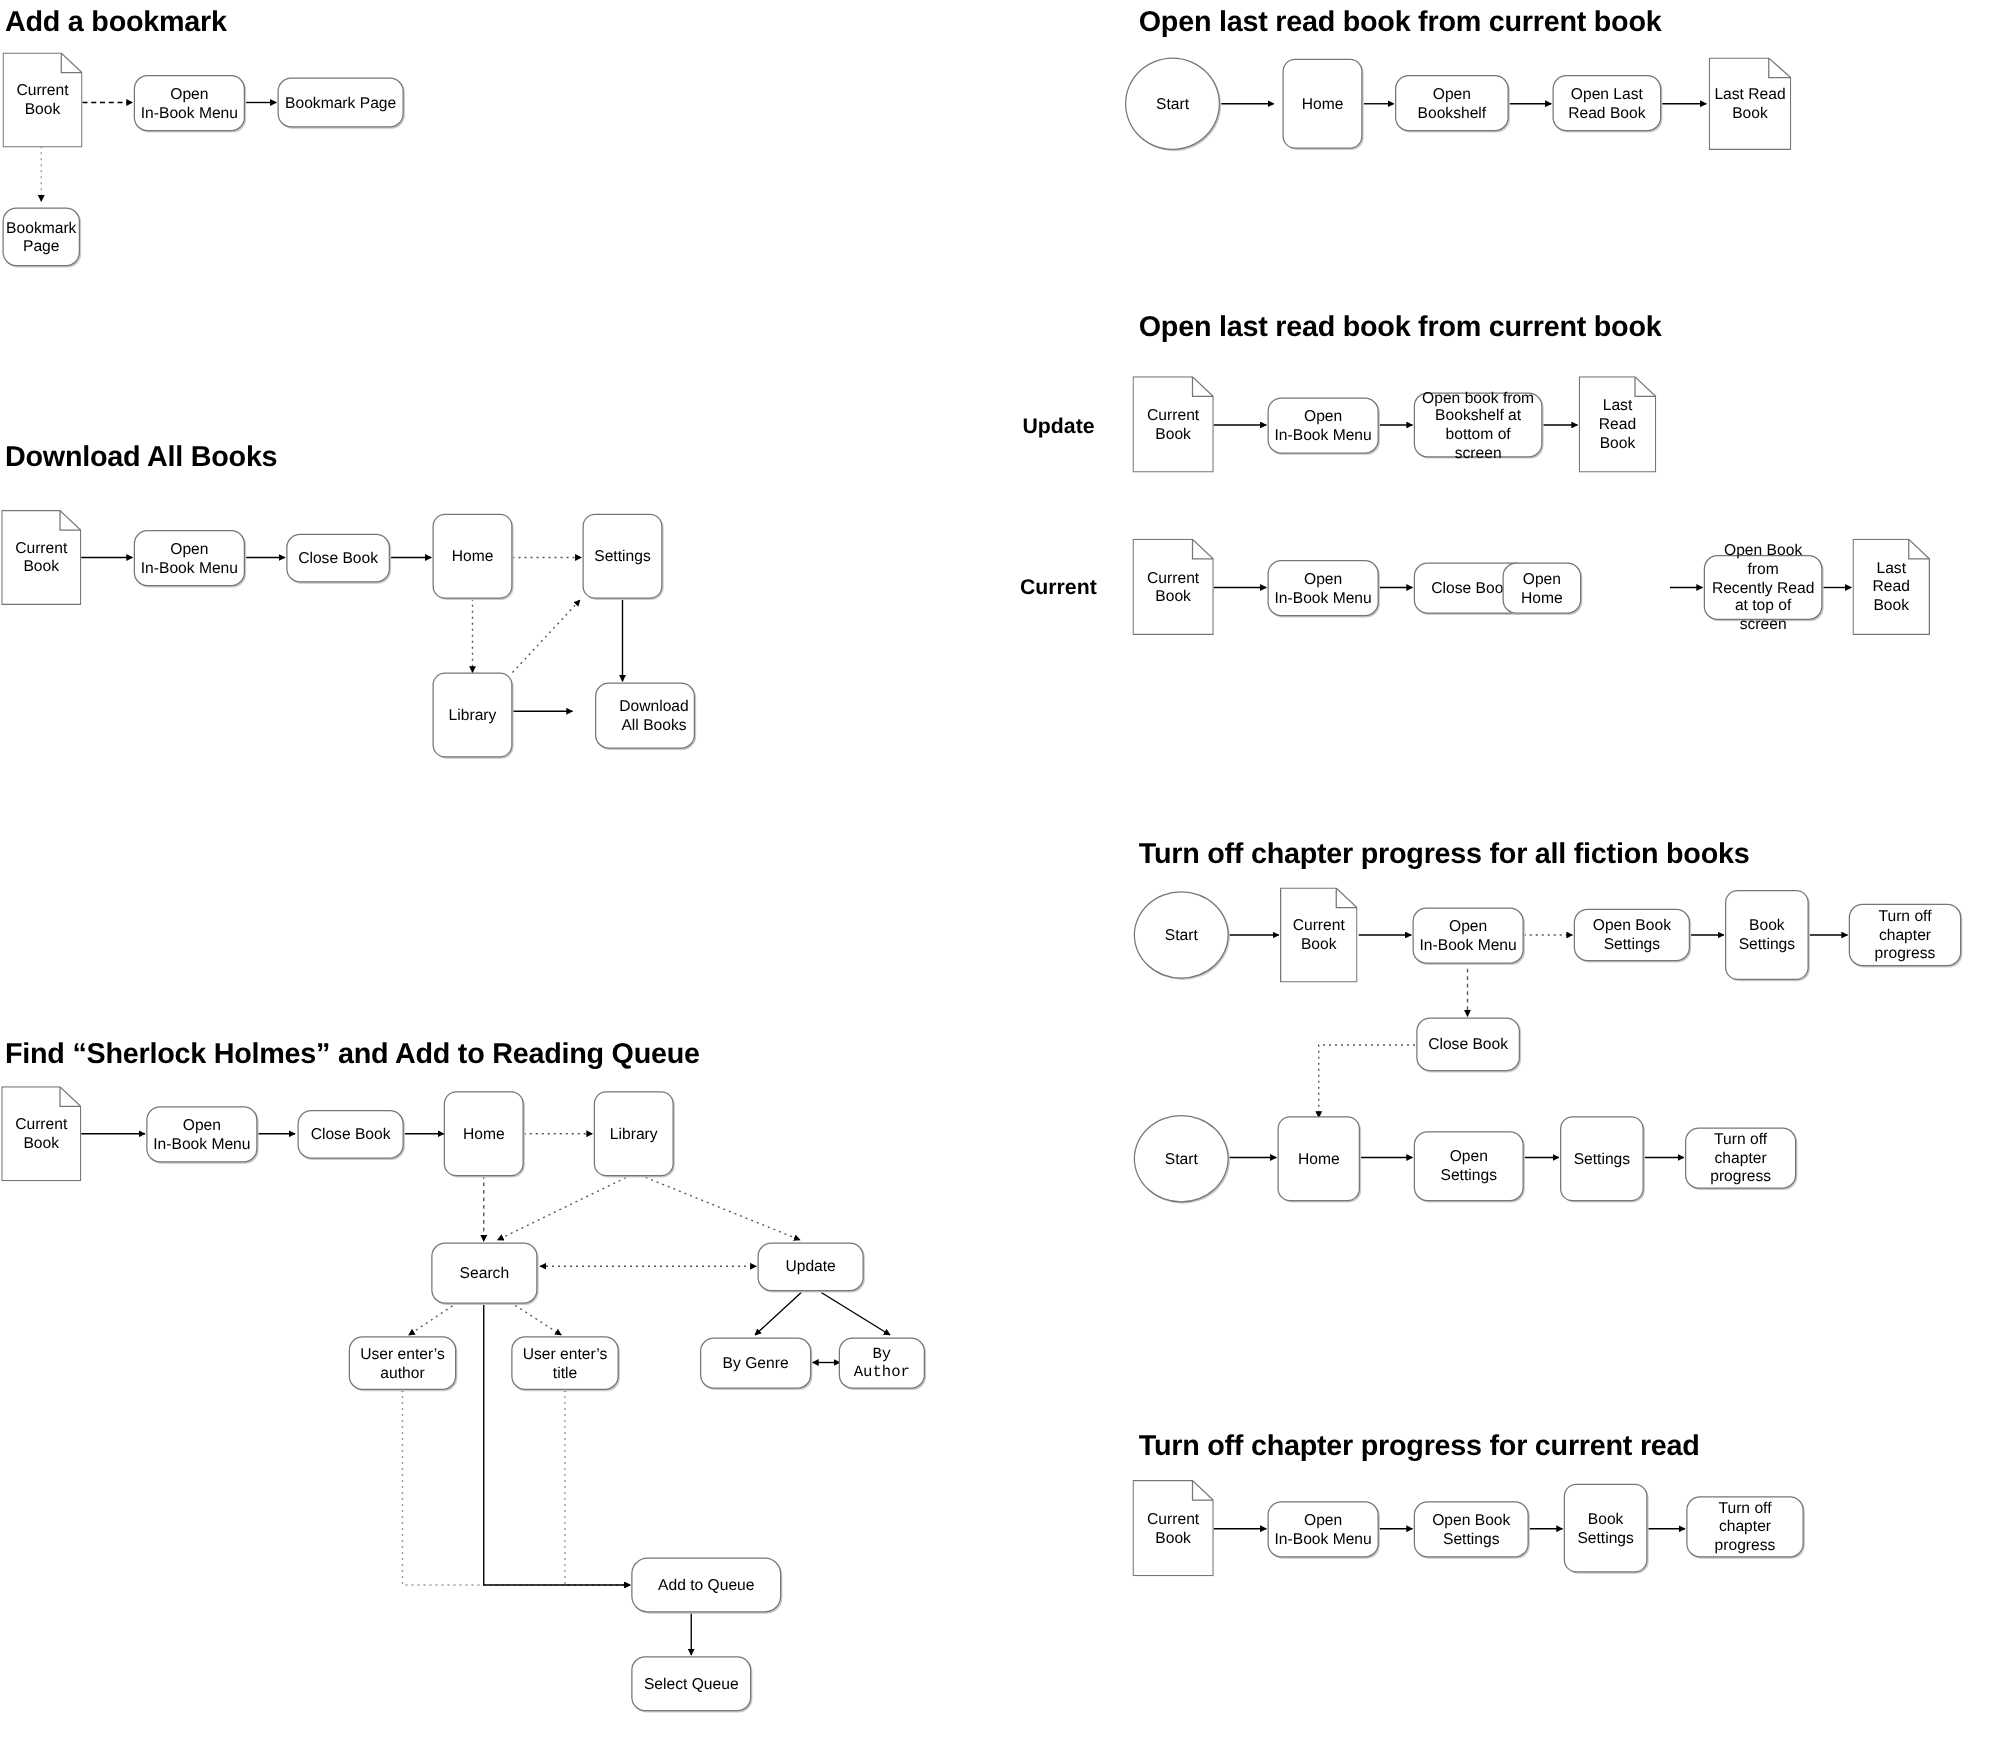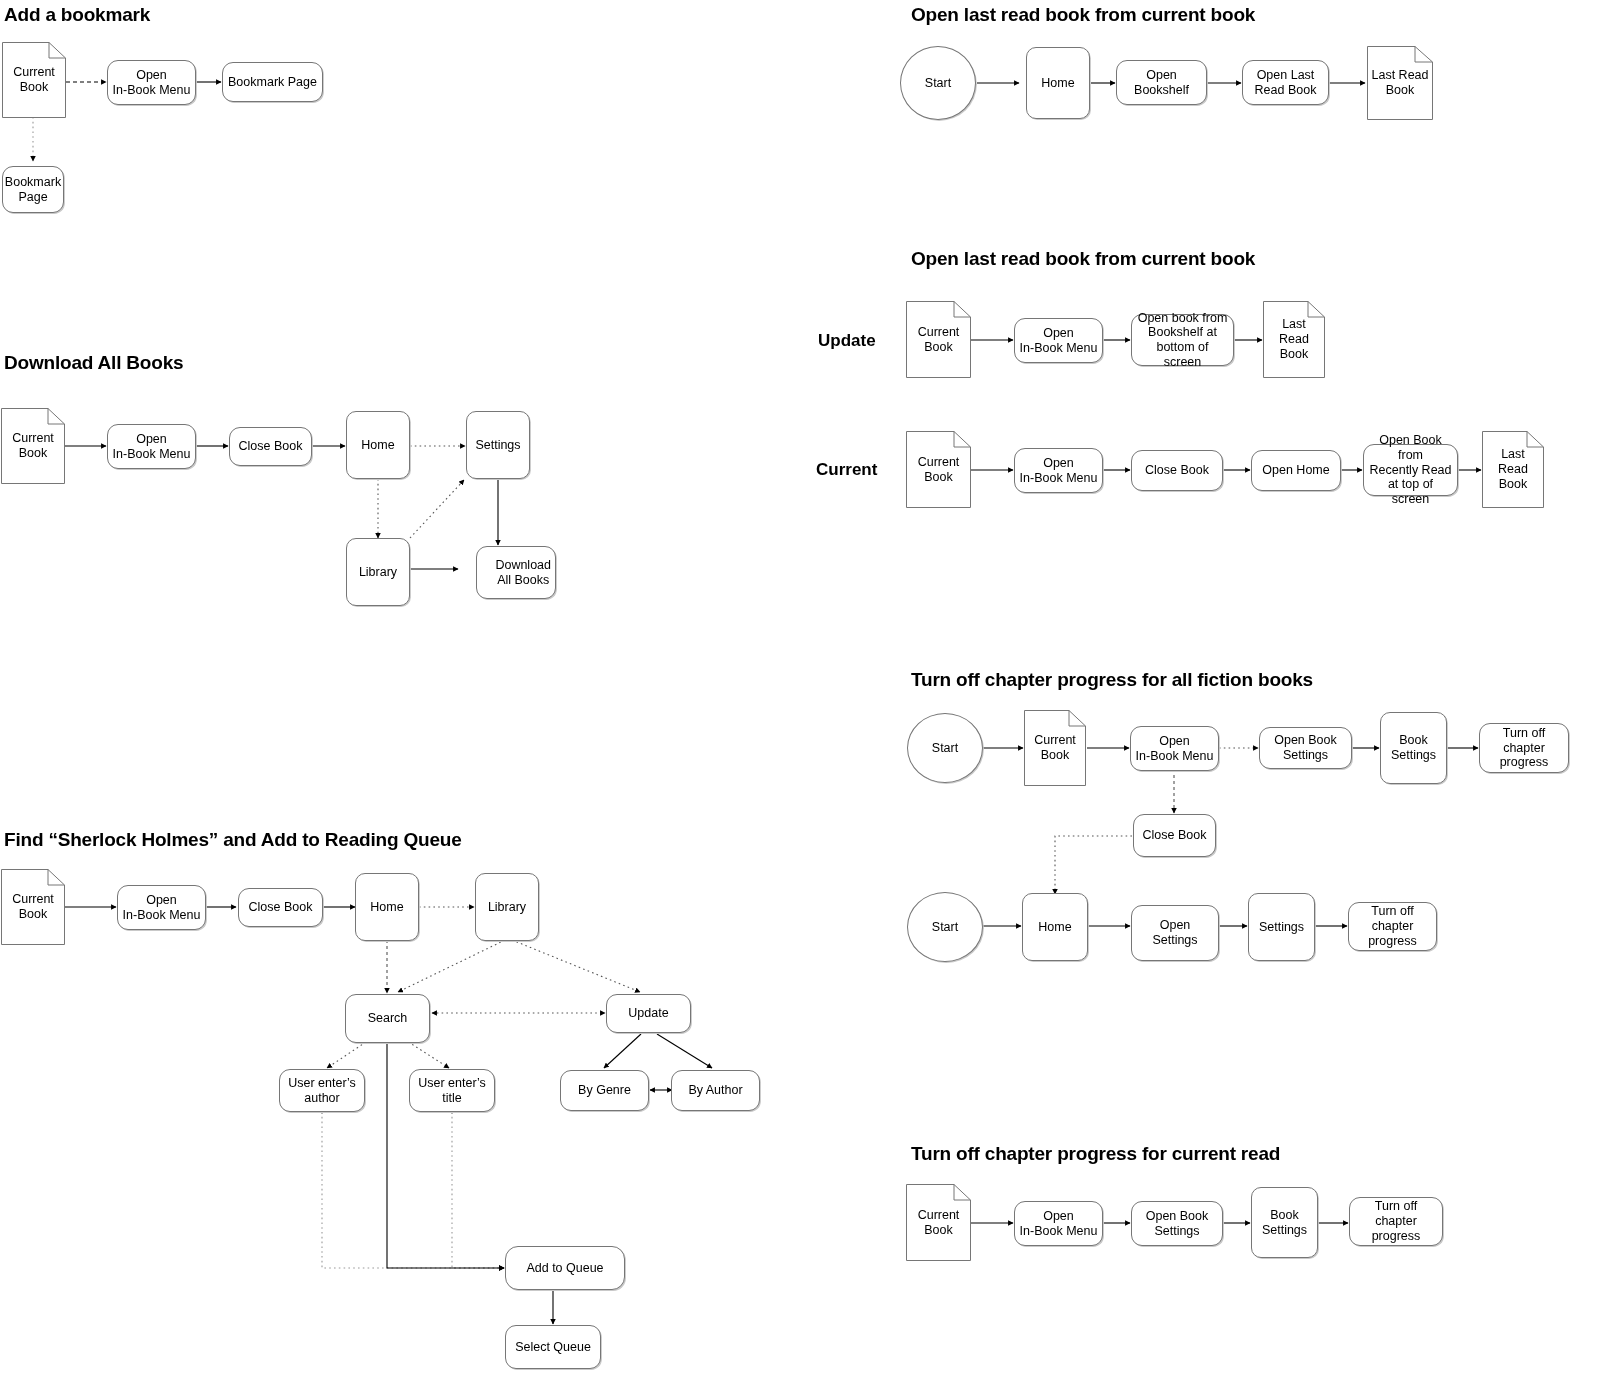--- a/index.html
+++ b/index.html
@@ -13,21 +13,21 @@
   }
   #canvas {
     position: relative;
     width: 1600px;
     height: 1396px;
     background: #ffffff;
     overflow: hidden;
   }
   .section-title {
     position: absolute;
-    font-size: 19px;
+    font-size: 23px;
     font-weight: bold;
     color: #000000;
     letter-spacing: -0.2px;
     white-space: nowrap;
   }
   .row-label {
     position: absolute;
     font-size: 17px;
     font-weight: bold;
     color: #000000;
@@ -280,21 +280,21 @@
 
   <div class="node rounded" style="left:409px; top:1069px; width:86px; height:43px;">
     <span>User enter’s
 title</span>
   </div>
 
   <div class="node rounded" style="left:560px; top:1070px; width:89px; height:41px;">
     <span>By Genre</span>
   </div>
 
-  <div class="node rounded" style="left:671px; top:1070px; width:89px; height:41px;">
+  <div class="node rounded" style="left:671px; top:1070px; width:69px; height:41px;font-family:Liberation Mono, monospace;">
     <span>By Author</span>
   </div>
 
   <div class="node rounded" style="left:505px; top:1246px; width:120px; height:44px;border-radius:13px;">
     <span>Add to Queue</span>
   </div>
 
   <div class="node rounded" style="left:505px; top:1325px; width:96px; height:44px;">
     <span>Select Queue</span>
   </div>
@@ -373,21 +373,21 @@
 
   <div class="node rounded" style="left:1014px; top:448px; width:89px; height:45px;">
     <span>Open
 In-Book Menu</span>
   </div>
 
   <div class="node rounded" style="left:1131px; top:450px; width:92px; height:41px;">
     <span>Close Book</span>
   </div>
 
-  <div class="node rounded" style="left:1251px; top:450px; width:90px; height:41px;">
+  <div class="node rounded" style="left:1202px; top:450px; width:63px; height:41px;">
     <span>Open Home</span>
   </div>
 
   <div class="node rounded" style="left:1363px; top:444px; width:95px; height:52px;">
     <span>Open Book from
 Recently Read
 at top of screen</span>
   </div>
 
   <div class="node doc" style="left:1482px; top:431px; width:62px; height:77px;">

